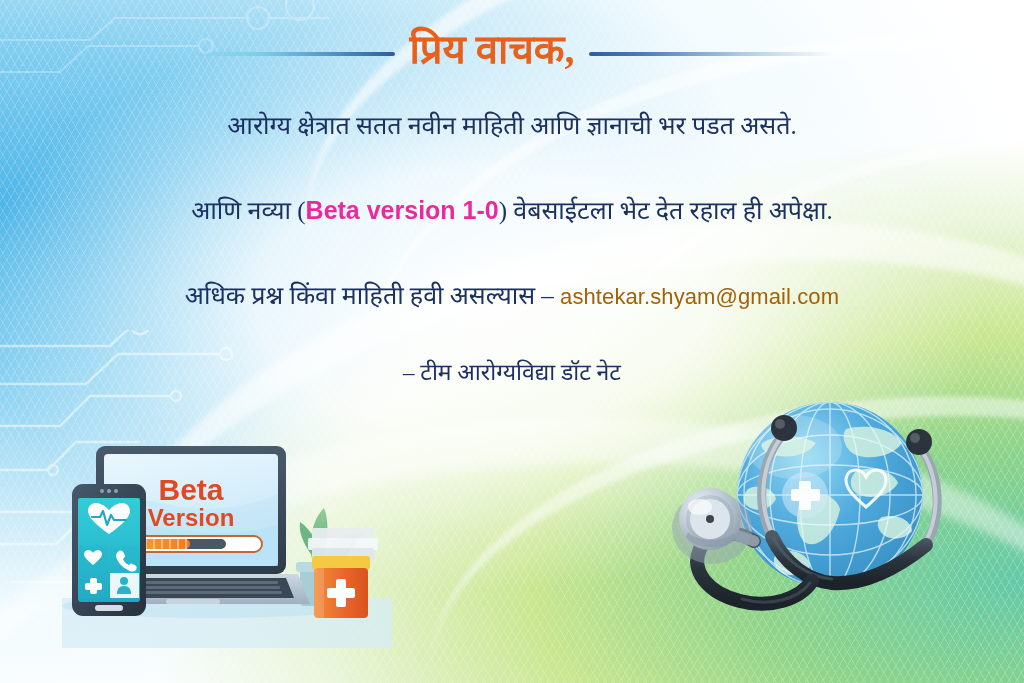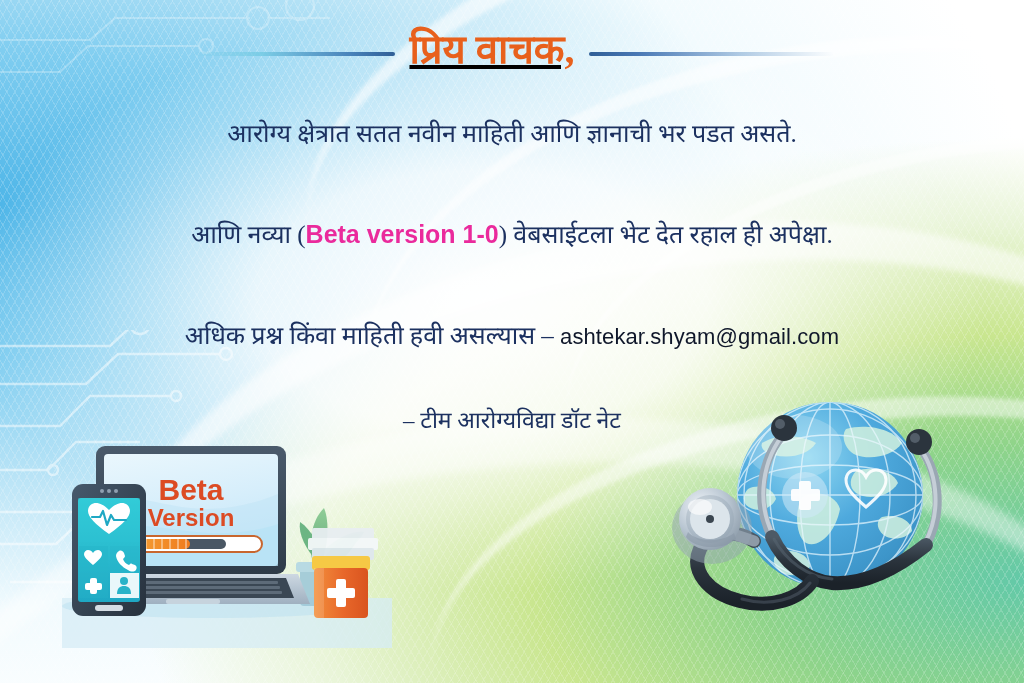--- a/index.html
+++ b/index.html
@@ -56,21 +56,21 @@
         border-top:12px solid rgba(255,255,255,0.42);
         transform:rotate(-13deg); filter:blur(1px); }
 
   
   .circuit { position:absolute; left:-10px; top:330px; width:360px; height:330px; opacity:0.55; }
   .circuit-top { position:absolute; left:0px; top:0px; width:330px; height:200px; opacity:0.30; }
 
   
   .title-row {
     position:absolute; top:34px; left:0; width:1024px;
-    display:flex; align-items:center; justify-content:center; gap:0px;text-decoration:underline;
+    display:flex; align-items:center; justify-content:center; gap:0px;
   }
   .rule { height:4px; }
   .rule-left {
     width:205px;
     background:linear-gradient(to right, rgba(90,150,200,0) 0%, rgba(110,200,225,0.75) 35%, rgba(60,120,180,0.9) 78%, #2f5e96 100%);
     border-radius:2px; margin-right:14px;
   }
   .rule-right {
     width:245px;
     background:linear-gradient(to left, rgba(90,150,200,0) 0%, rgba(130,170,210,0.6) 38%, rgba(60,110,175,0.92) 80%, #2f5e96 100%);
@@ -86,30 +86,30 @@
     position:relative; top:-4px;
   }
 
   
   .content {
     position:absolute; top:96px; left:0; width:1024px;
     text-align:center;
     color:#1c2f5e;
     font-family:"Liberation Serif", serif;
   }
-  .para { margin:16px auto; }
+  .para { margin:8px auto; }
   .line {
     font-size:25px;
     line-height:1.72;
     color:#1c3160;
     white-space:nowrap;
   }
   .para-gap { height:26px; }
   .beta-tag { color:#EA2A9C; font-family:"Liberation Sans", sans-serif; font-weight:bold; font-size:25px; }
-  .email { font-family:"Liberation Sans", sans-serif; font-size:22px; color:#0f172a; letter-spacing:0.1px; }
+  .email { font-family:"Liberation Sans", sans-serif; font-size:22px; color:#a16207; letter-spacing:0.1px; }
   .sign-gap { height:30px; }
   .signature { font-size:23px; color:#1c3160; white-space:nowrap; }
 
   
   .illus-left { position:absolute; left:62px; top:438px; width:330px; height:210px; }
   .illus-right { position:absolute; left:650px; top:385px; width:330px; height:250px; }
 </style>
 </head>
 <body>
 

